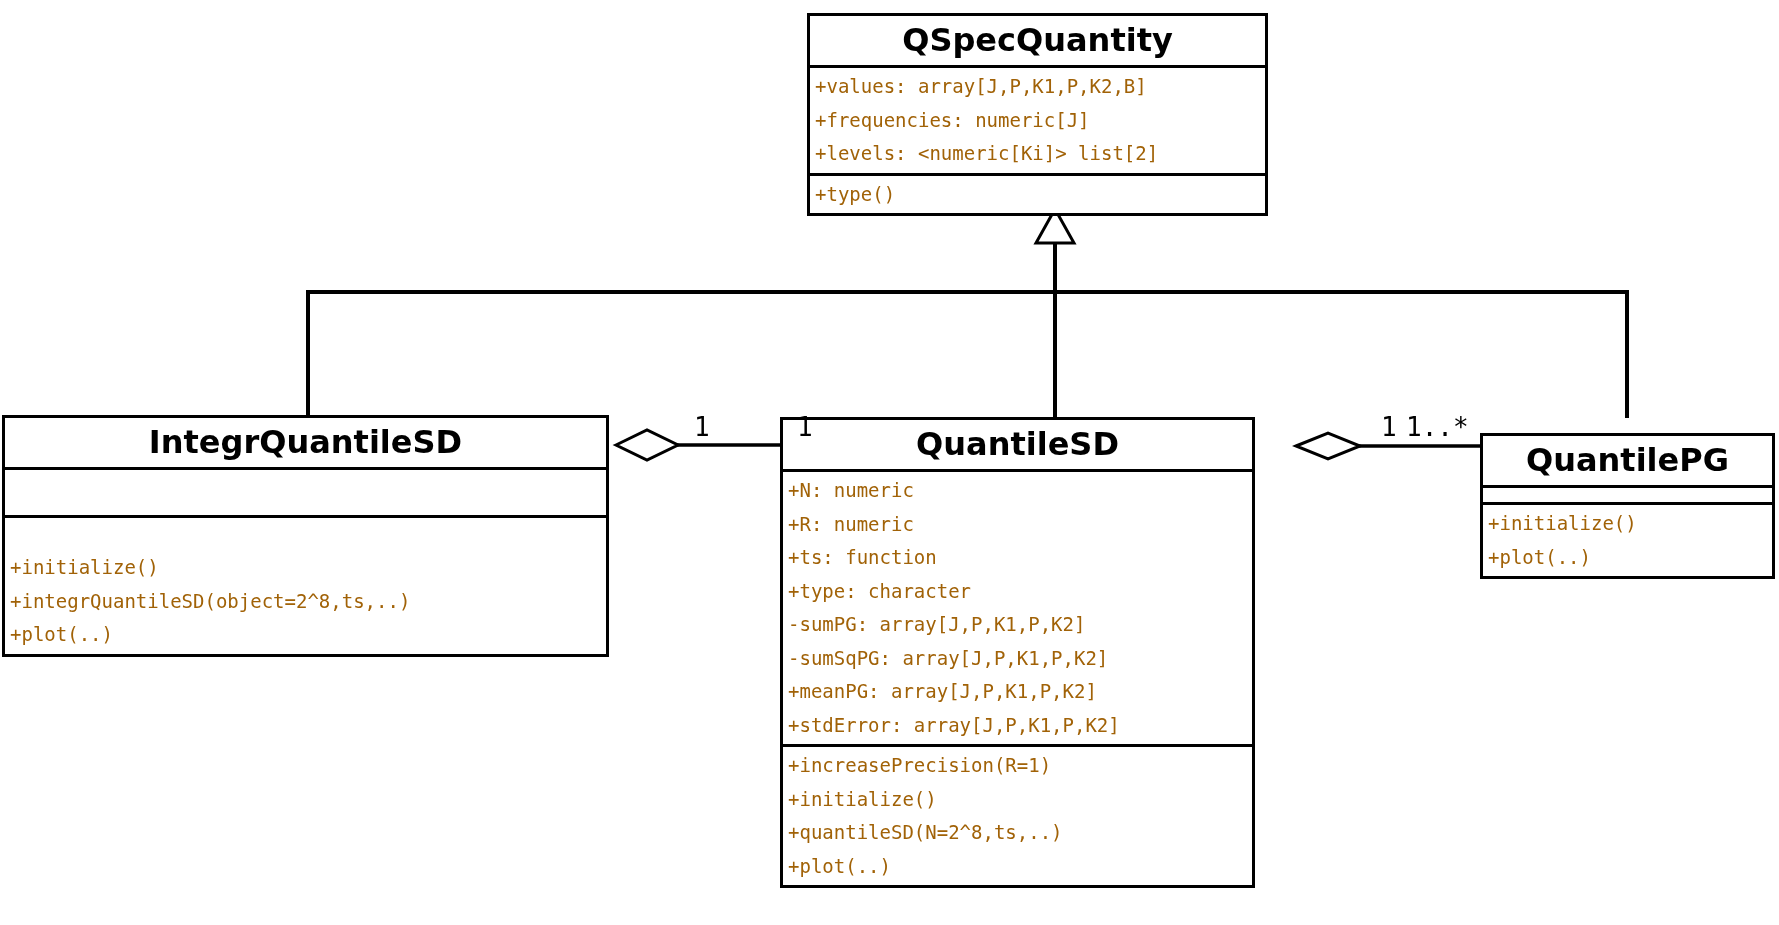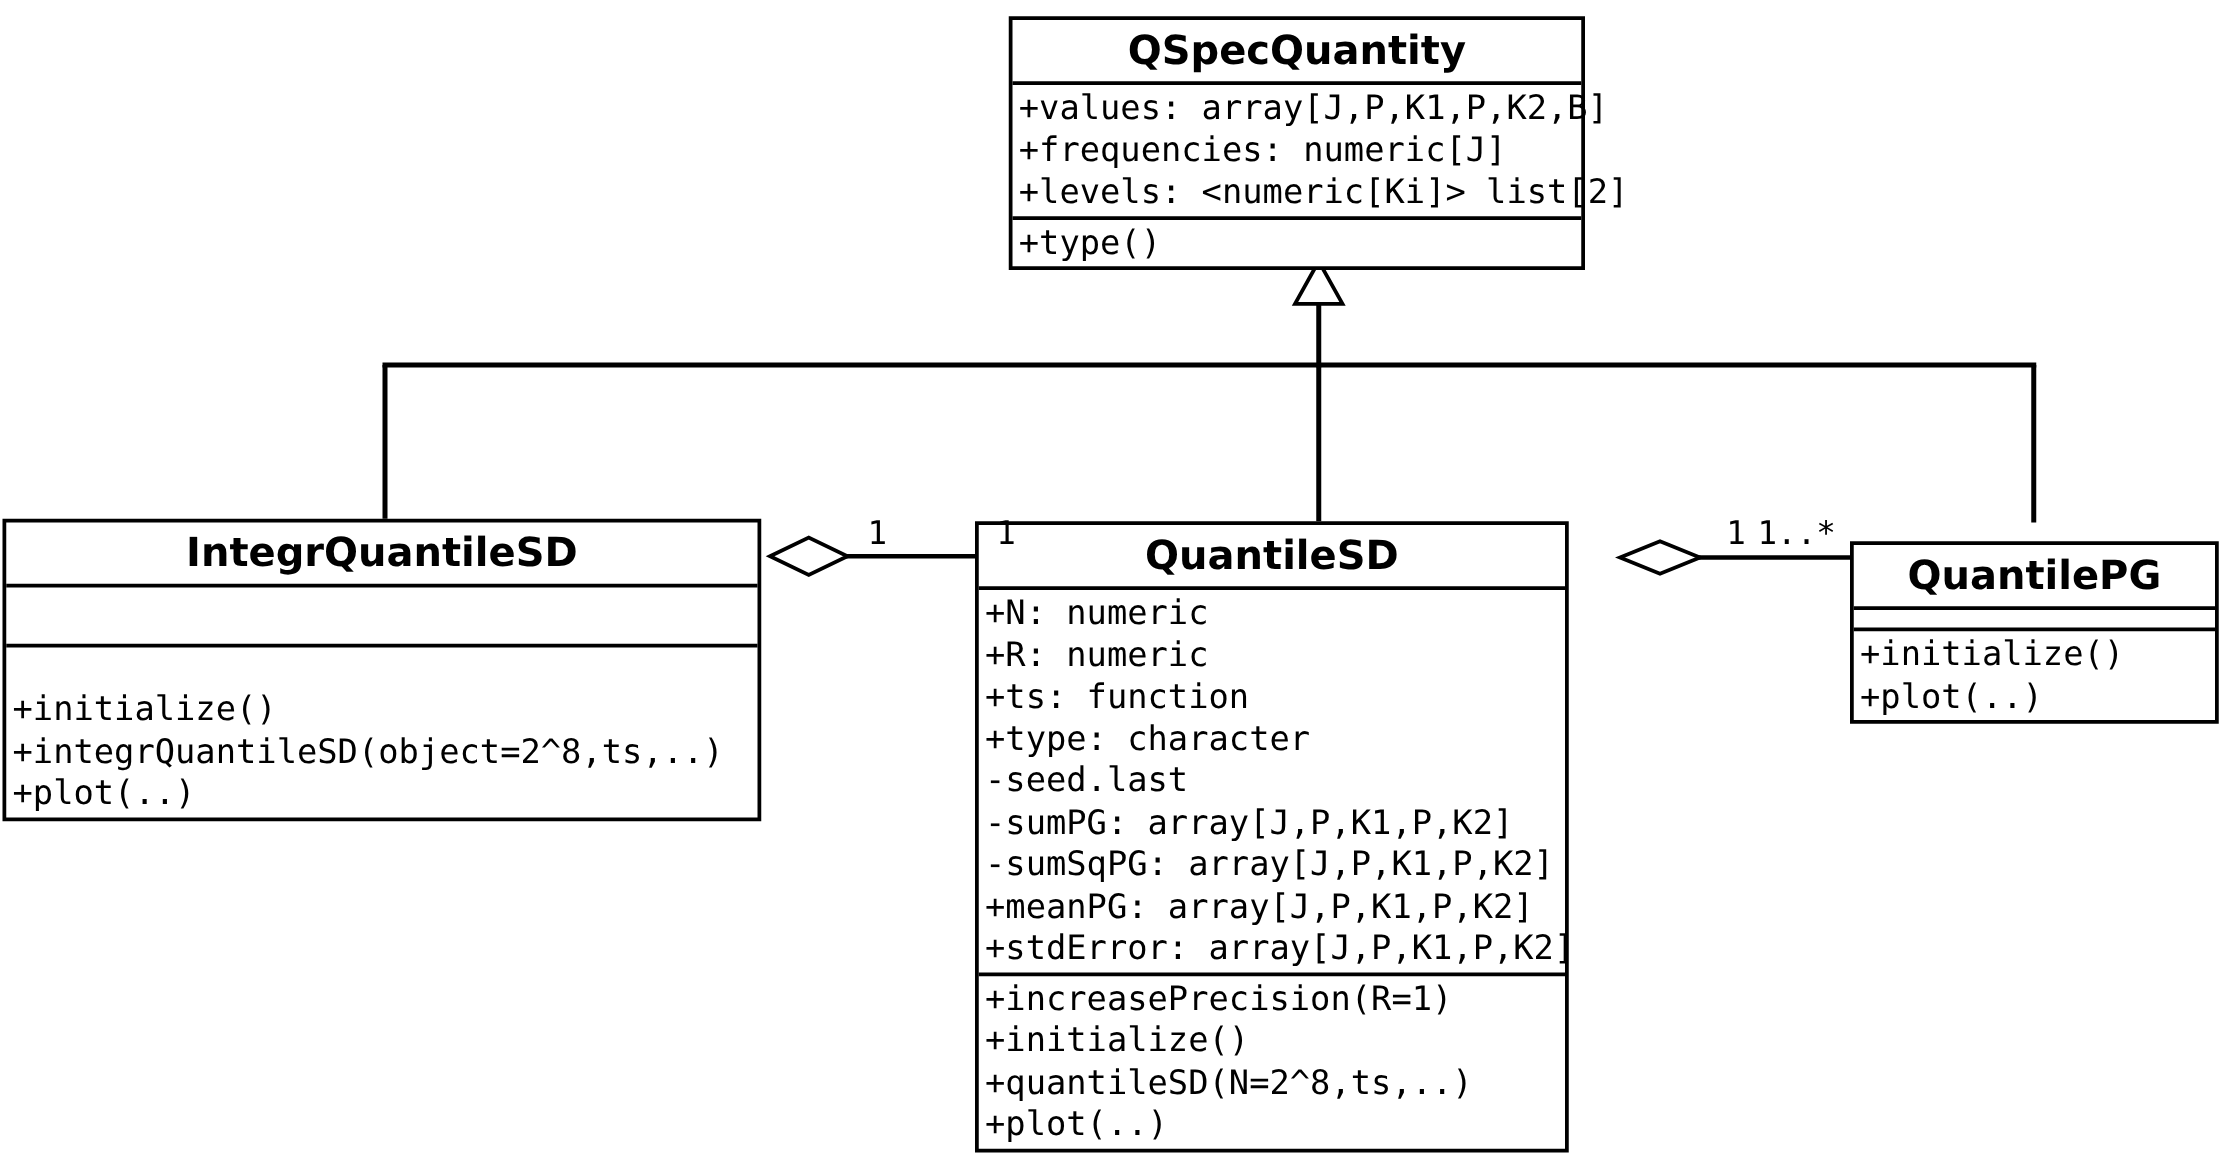--- a/index.html
+++ b/index.html
@@ -15,22 +15,22 @@
   .uml-title{
     height:52px;line-height:49px;box-sizing:border-box;
     border-bottom:3px solid #000;text-align:center;
     font-family:"DejaVu Sans","Liberation Sans",sans-serif;
     font-weight:bold;font-size:32px;color:#000;white-space:nowrap;
   }
   .uml-attrs{border-bottom:3px solid #000;padding:2px 0;}
   .uml-attrs.empty{height:14px;padding:0;}
   .uml-methods{padding:2px 0;}
   .uml-row{
-    font-size:27px;line-height:33.5px;padding:0 5px;
-    color:#000000;white-space:pre;
+    font-size:19px;line-height:33.5px;padding:0 5px;
+    color:#a16207;white-space:pre;
   }
   .mult{
     position:absolute;font-size:26px;line-height:30px;color:#000;white-space:pre;
   }
 </style>
 </head>
 <body>
 
 <div class="canvas">
 
@@ -75,21 +75,20 @@
     </div>
   </div>
 
   <div class="uml-class" style="left:780px;top:417px;width:475px;">
     <div class="uml-title">QuantileSD</div>
     <div class="uml-attrs">
       <div class="uml-row">+N: numeric</div>
       <div class="uml-row">+R: numeric</div>
       <div class="uml-row">+ts: function</div>
       <div class="uml-row">+type: character</div>
-      <div class="uml-row">-seed.last</div>
       <div class="uml-row">-sumPG: array[J,P,K1,P,K2]</div>
       <div class="uml-row">-sumSqPG: array[J,P,K1,P,K2]</div>
       <div class="uml-row">+meanPG: array[J,P,K1,P,K2]</div>
       <div class="uml-row">+stdError: array[J,P,K1,P,K2]</div>
     </div>
     <div class="uml-methods">
       <div class="uml-row">+increasePrecision(R=1)</div>
       <div class="uml-row">+initialize()</div>
       <div class="uml-row">+quantileSD(N=2^8,ts,..)</div>
       <div class="uml-row">+plot(..)</div>

